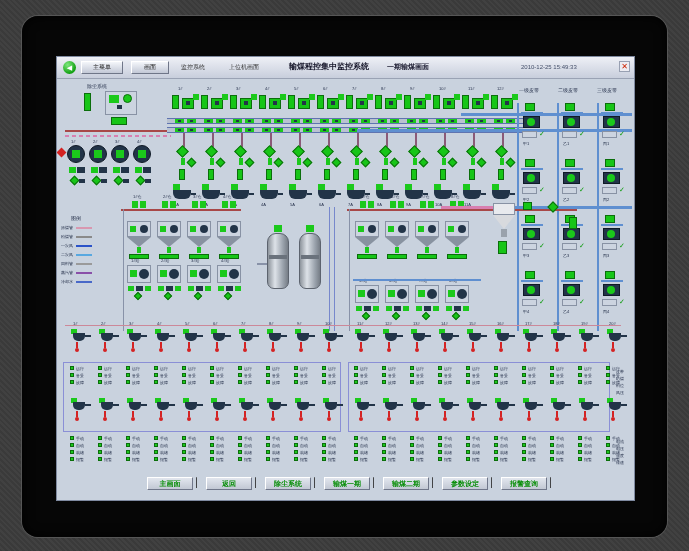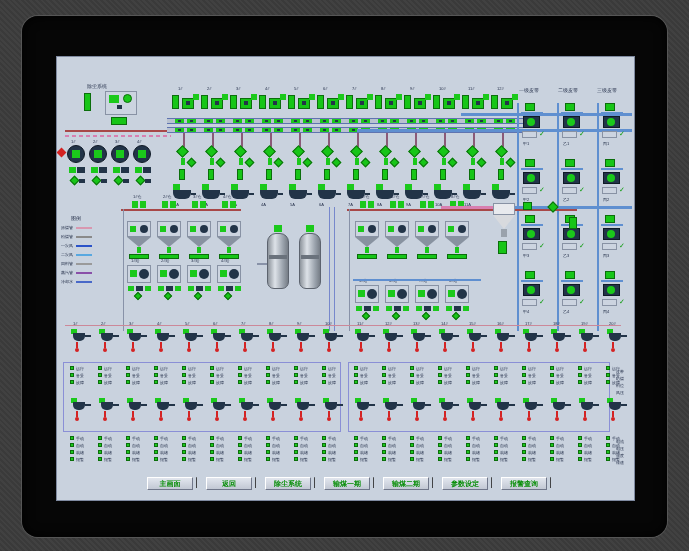--- a/index.html
+++ b/index.html
@@ -48,20 +48,31 @@
     border:1px solid #5c636e;border-radius:9px 9px 7px 7px;}
   .funnel{width:0;height:0;}
 </style>
 </head>
 <body>
 
 <div class="stage">
   <div class="monitor">
     <div class="screen" id="screen">
 
+      <div class="abs titlebar">
+        <div class="abs navorb">◀</div>
+        <div class="abs btn3d" style="left:24px;top:4px;width:42px;height:13px">主菜单</div>
+        <div class="abs btn3d" style="left:74px;top:4px;width:38px;height:13px">画面</div>
+        <div class="abs tb-txt" style="left:124px;top:3px">监控系统</div>
+        <div class="abs tb-txt" style="left:172px;top:3px">上位机画面</div>
+        <div class="abs tb-title" style="left:232px;top:3px">输煤程控集中监控系统</div>
+        <div class="abs tb-sub" style="left:330px;top:3px">一期输煤画面</div>
+        <div class="abs tb-dt" style="left:464px;top:3px">2010-12-25 15:49:33</div>
+        <div class="abs closebox" style="left:562px;top:4px">✕</div>
+      </div>
 
     <div class="abs t5" style="left: 30px; top: 26px;">除尘系统</div>
         <div class="abs gs" style="left: 27px; top: 36px; width: 7px; height: 18px;"></div>
         <div class="abs gray" style="left: 48px; top: 34px; width: 32px; height: 24px;"></div>
         <div class="abs gss" style="left: 52px; top: 38px; width: 10px; height: 8px;"></div>
         <div class="abs gss circ" style="left: 66px; top: 37px; width: 9px; height: 9px; border: 1px solid rgb(11, 110, 11);"></div>
         <div class="abs dk" style="left: 60px; top: 48px; width: 5px; height: 4px;"></div>
         <div class="abs gs" style="left: 54px; top: 60px; width: 16px; height: 8px;"></div>
         <div class="abs " style="left: 8px; top: 73px; width: 106px; height: 2px; background: rgb(168, 72, 72);"></div>
         <div class="abs " style="left: 8px; top: 78px; width: 106px; height: 2px; background: repeating-linear-gradient(90deg, rgb(216, 127, 176) 0px, rgb(216, 127, 176) 4px, transparent 4px, transparent 7px);"></div>

